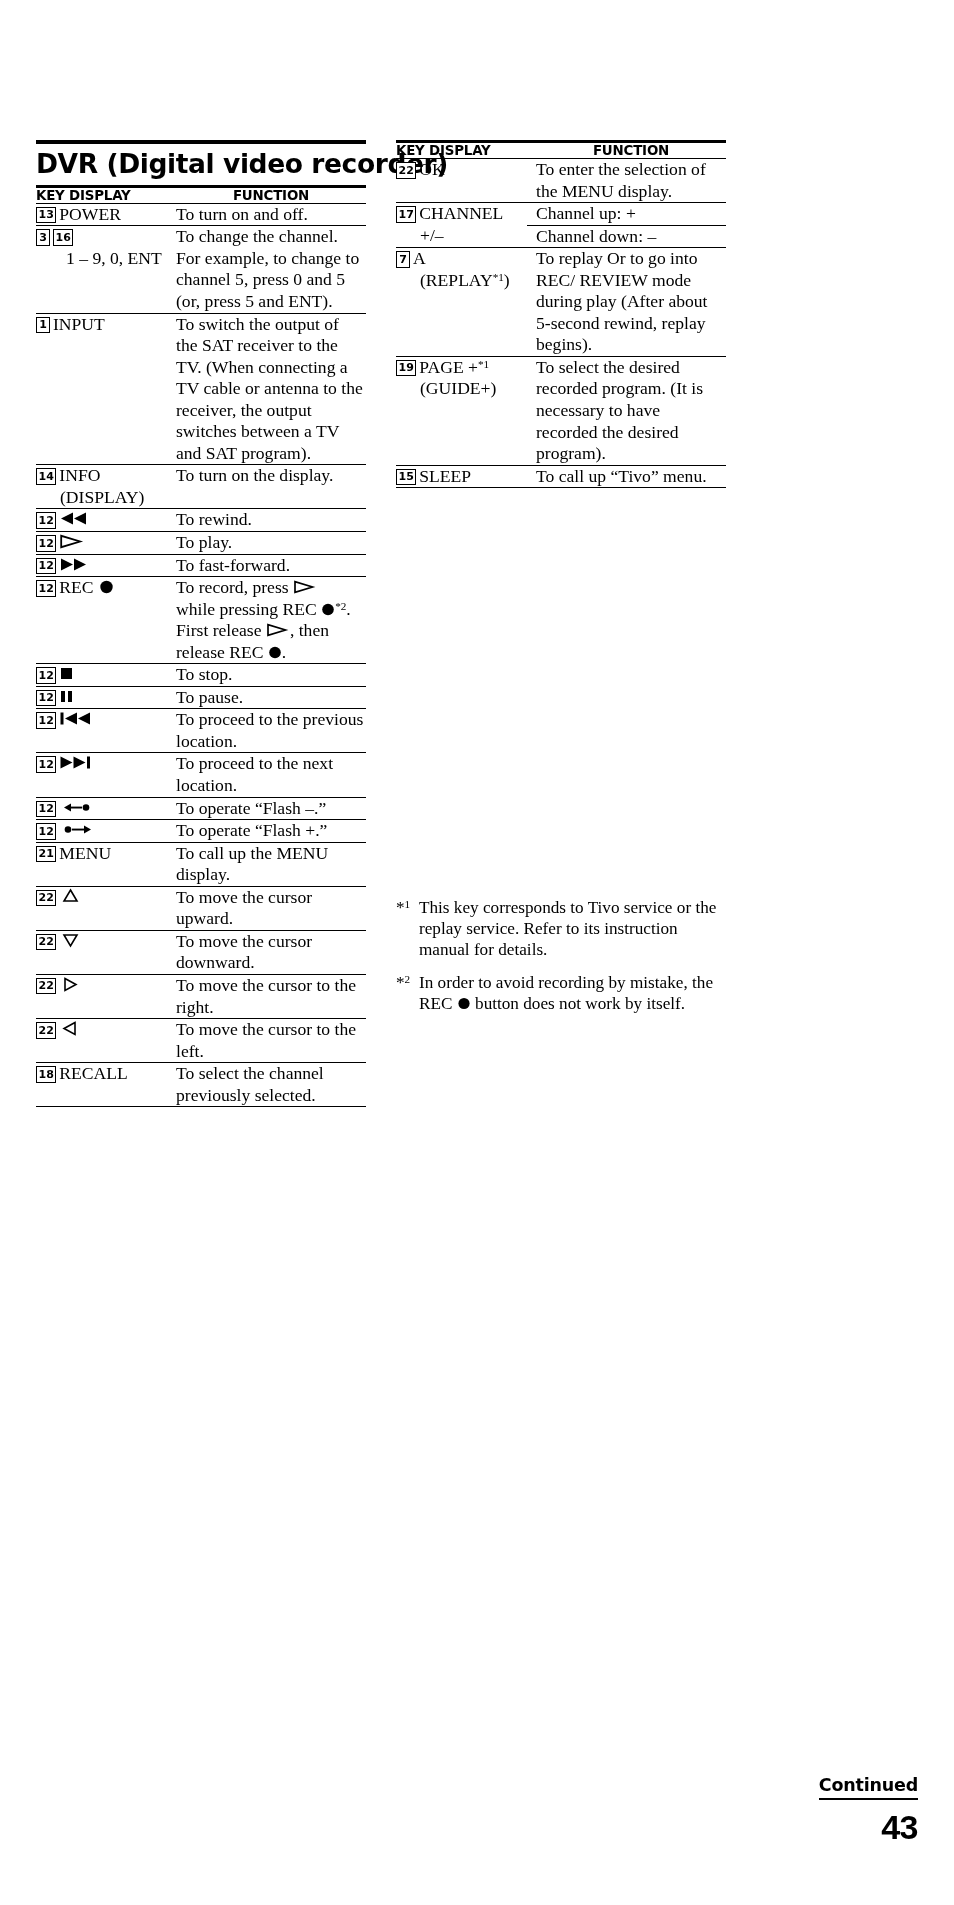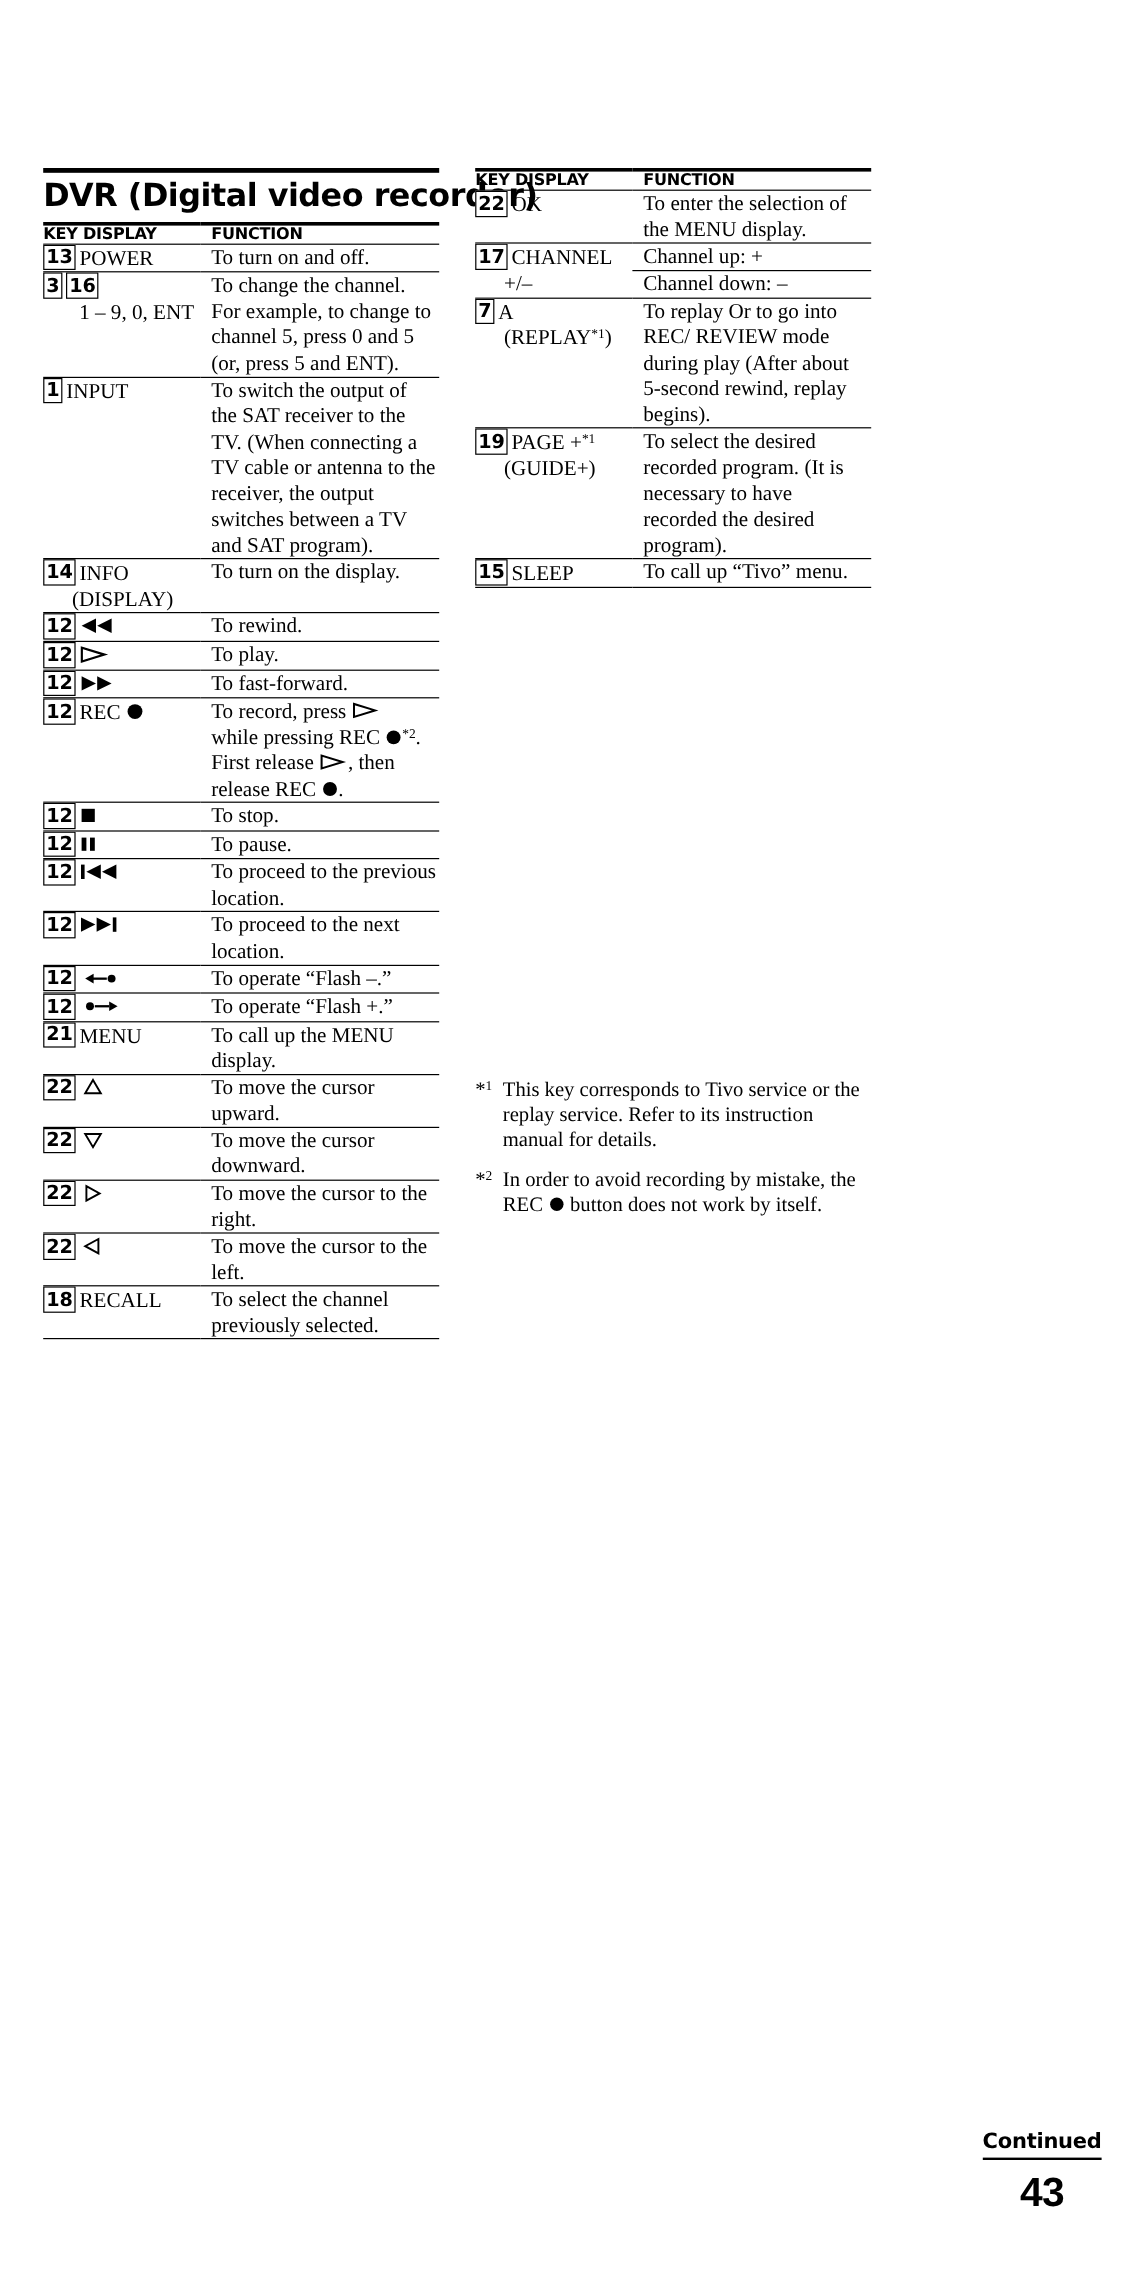--- a/index.html
+++ b/index.html
@@ -73,21 +73,21 @@
 
   th.hdr {
     font-family: "DejaVu Sans", sans-serif;
     font-weight: bold;
     font-size: 13.4px;
     letter-spacing: -0.2px;
     padding: 3px 0 4px 0;
     border-top: 3.4px solid #000;
     border-bottom: 1.6px solid #000;
   }
-  th.hdr.func { padding-left: 9px; }
+  th.hdr.func { padding-left: 9px; text-align: center; }
 
   td.cell {
     font-size: 17.6px;
     line-height: 1.225;
     padding: 2px 0 4px 0;
     border-bottom: 1.2px solid #000;
   }
   td.cell.func {
     padding-left: 9px;
     padding-right: 2px;
@@ -104,21 +104,21 @@
     white-space: nowrap;
   }
   .keysub.wide { padding-left: 30px; }
 
   
   .kb {
     display: inline-block;
     border: 1.6px solid #000;
     font-family: "DejaVu Sans", sans-serif;
     font-weight: bold;
-    font-size: 16px;
+    font-size: 11px;
     line-height: 1;
     padding: 1.5px 1.5px 2px 1.5px;
     min-width: 13px;
     text-align: center;
     vertical-align: 1.5px;
     margin-right: 3px;
     background: #fff;
   }
   .kb.narrow { min-width: 9px; }
 
@@ -157,21 +157,21 @@
     font-size: 17.2px;
   }
   .fn-mark .sup { vertical-align: 5px; font-size: 11.2px; }
   .fn-body { flex: 1 1 auto; }
 
   
   .footer {
     position: absolute;
     right: 36px;
     bottom: 58px;
-    text-align: center;
+    text-align: right;
   }
   .continued {
     font-family: "DejaVu Sans", sans-serif;
     font-weight: bold;
     font-size: 17.5px;
     letter-spacing: -0.2px;
     padding-bottom: 3px;
     border-bottom: 2.6px solid #000;
     display: inline-block;
   }

